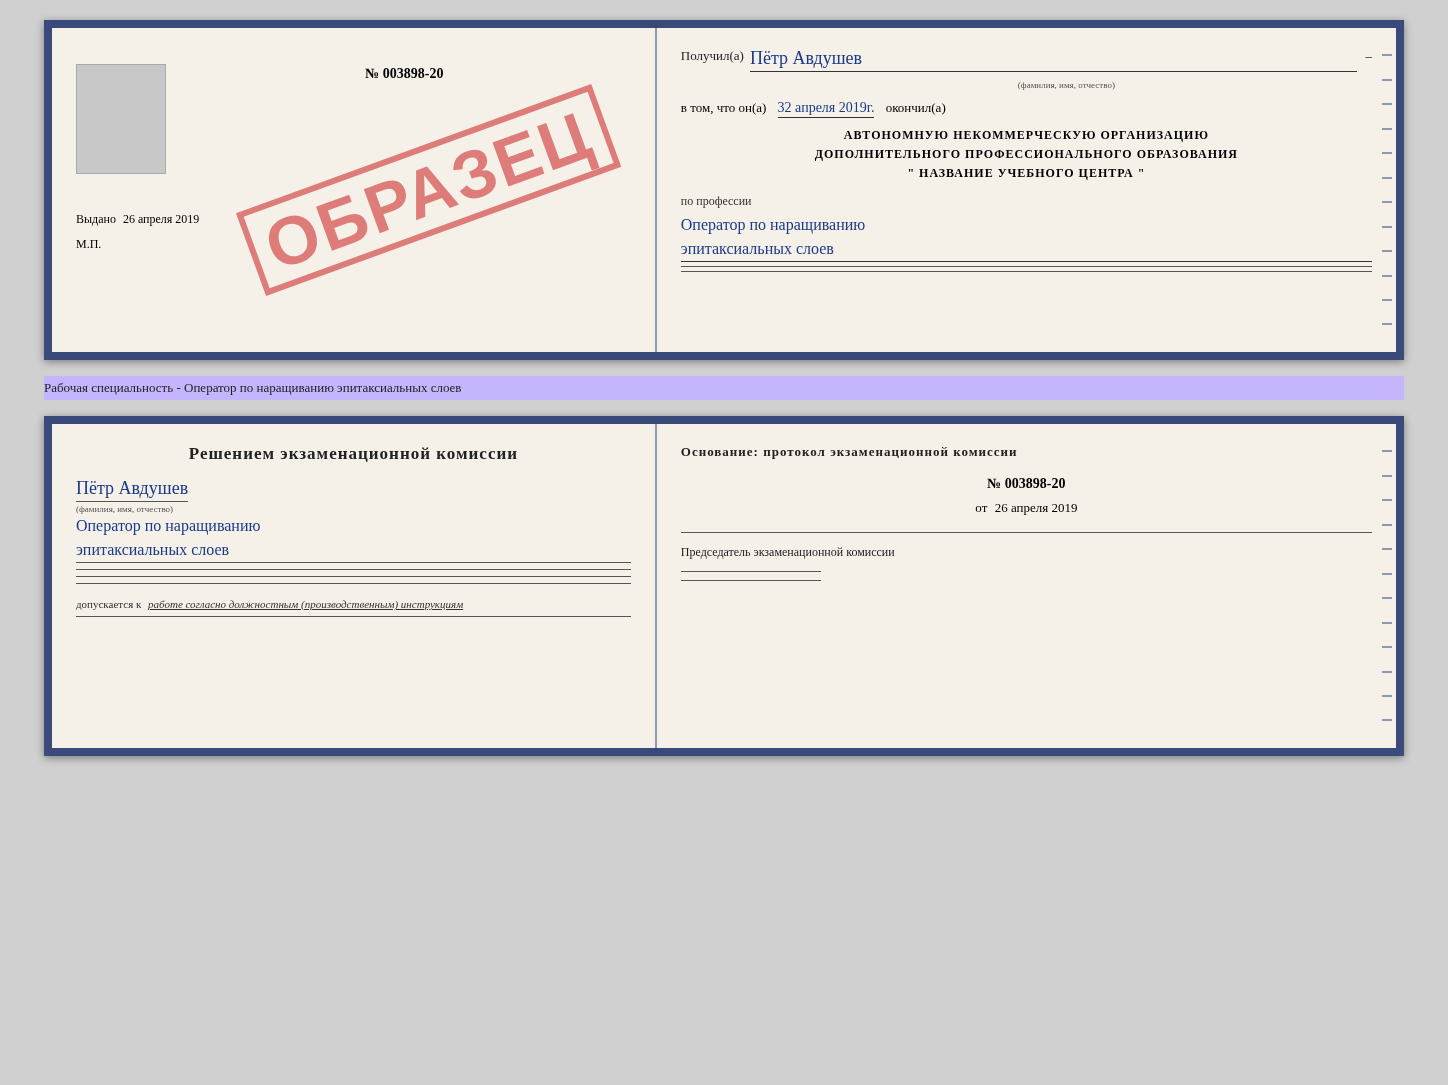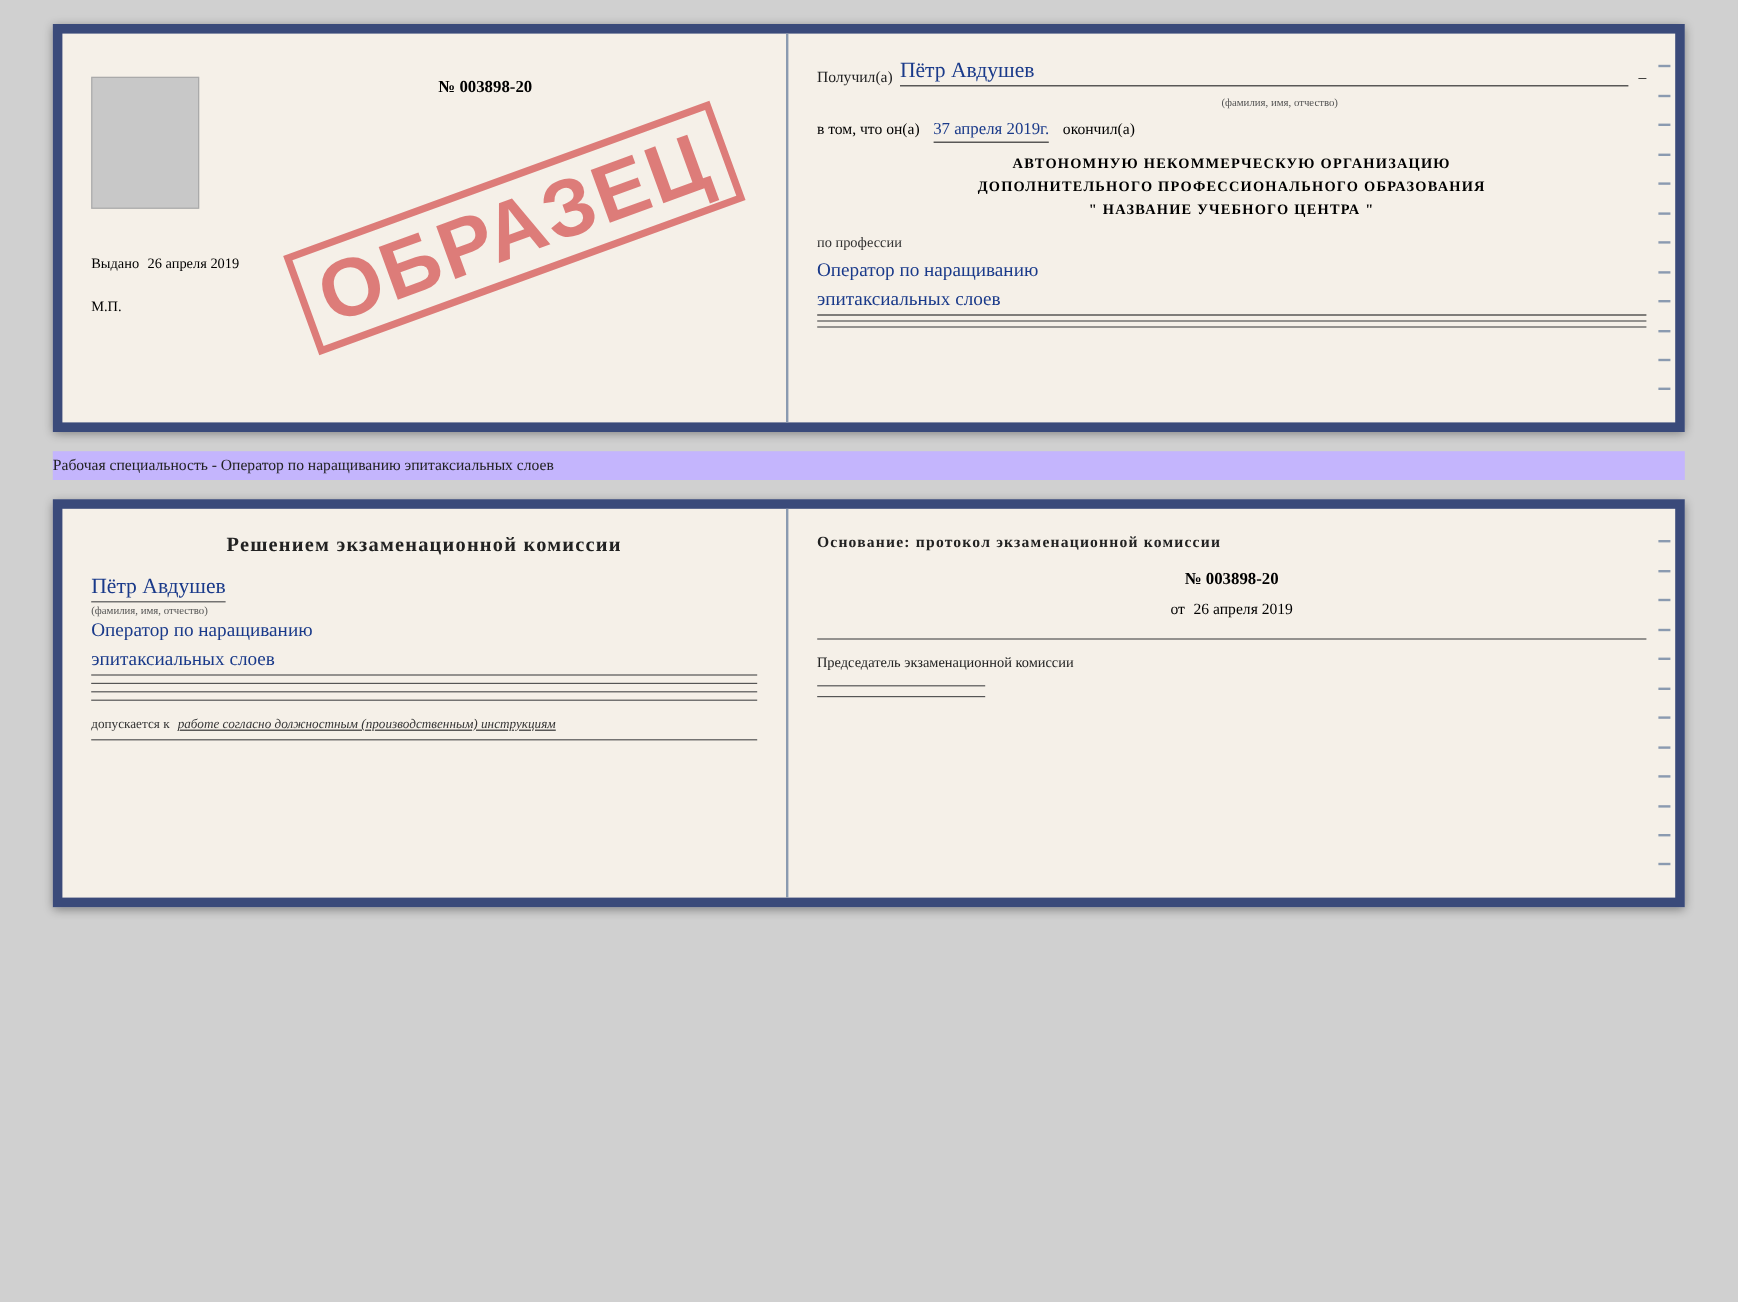--- a/index.html
+++ b/index.html
@@ -91,21 +91,21 @@
       font-weight: bold;
     }
 
     .tc-vydano {
       font-size: 12px;
       margin-top: 30px;
     }
 
     .tc-mp {
       font-size: 12px;
-      margin-top: 21px;
+      margin-top: 10px;
     }
 
     
     .obrazets-stamp {
       position: absolute;
       top: 50%;
       left: 50%;
       transform: translate(-30%, -50%) rotate(-20deg);
       font-size: 68px;
       font-weight: 900;
@@ -115,21 +115,20 @@
       letter-spacing: 2px;
       white-space: nowrap;
       pointer-events: none;
       font-family: Arial, sans-serif;
       line-height: 1;
     }
 
     
     .tc-right-line {
       display: flex;
-      align-items: flex-end;
       margin-bottom: 8px;
     }
 
     .tc-poluchil {
       font-size: 13px;
       color: #222;
       white-space: nowrap;
     }
 
     .tc-name-handwritten {
@@ -348,21 +347,21 @@
 
     <div class="tc-right-line">
       <span class="tc-poluchil">Получил(а)</span>
       <span class="tc-name-handwritten">Пётр Авдушев</span>
       <span class="tc-dash">–</span>
     </div>
     <div class="tc-subfio">(фамилия, имя, отчество)</div>
 
     <div class="tc-vtom">
       <span>в том, что он(а)</span>
-      <span class="tc-date-handwritten" style="margin-left:8px;">37 апреля 2019г.</span>
+      <span class="tc-date-handwritten" style="margin-left:8px;">32 апреля 2019г.</span>
       <span class="tc-okonchil">окончил(а)</span>
     </div>
 
     <div class="tc-org-block">
       <div>АВТОНОМНУЮ НЕКОММЕРЧЕСКУЮ ОРГАНИЗАЦИЮ</div>
       <div>ДОПОЛНИТЕЛЬНОГО ПРОФЕССИОНАЛЬНОГО ОБРАЗОВАНИЯ</div>
       <div>"  НАЗВАНИЕ УЧЕБНОГО ЦЕНТРА  "</div>
     </div>
 
     <div class="tc-professii">по профессии</div>

